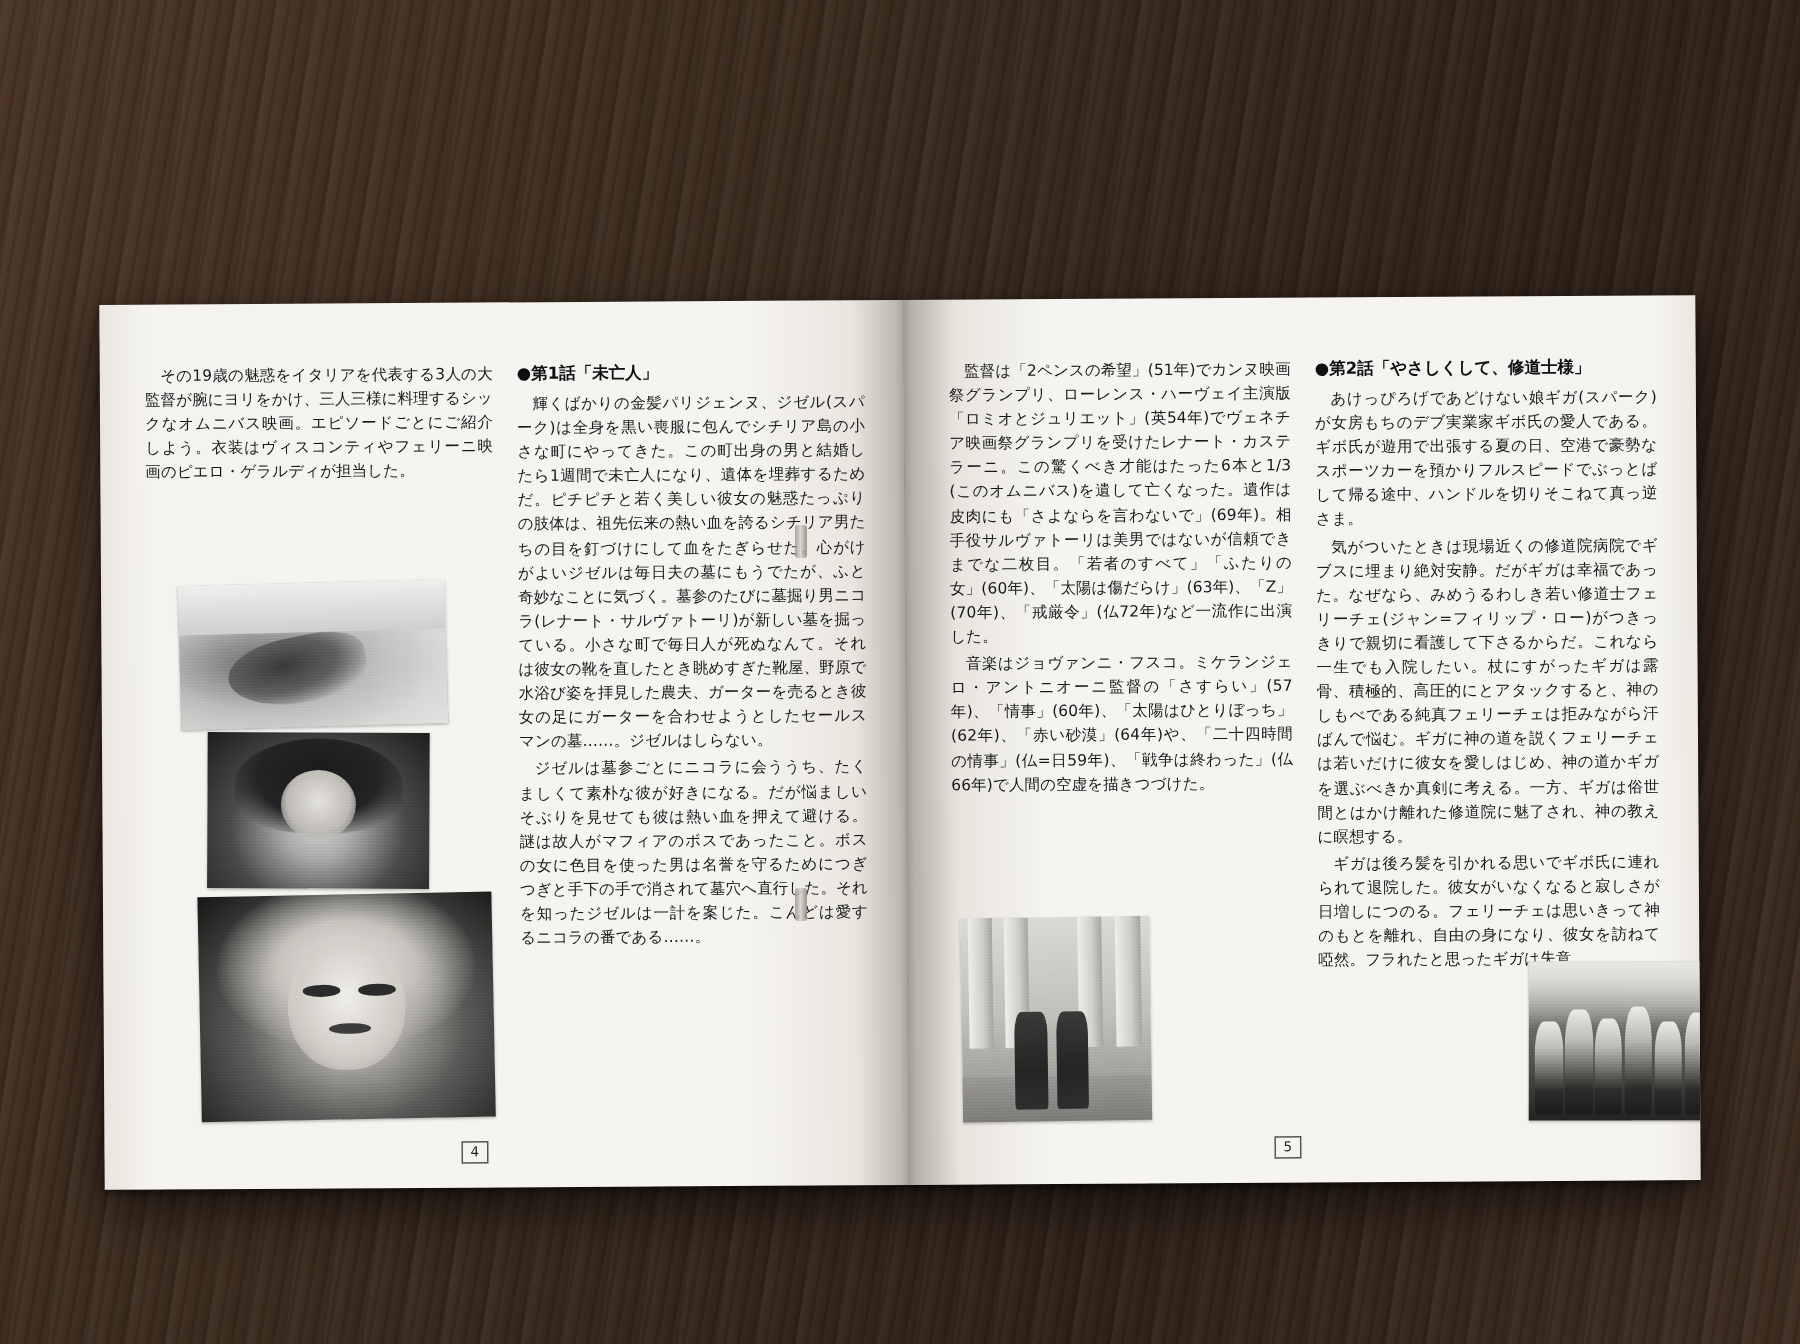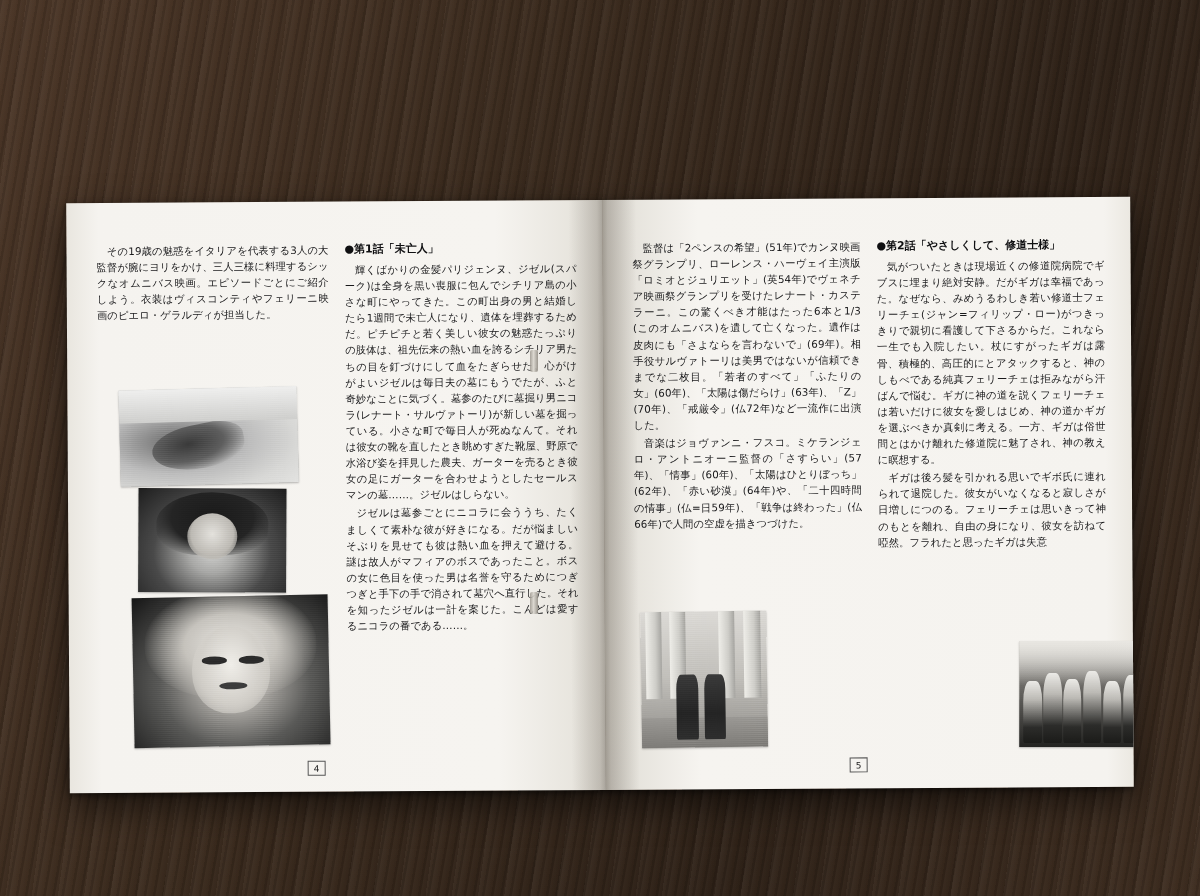--- a/index.html
+++ b/index.html
@@ -363,20 +363,21 @@
             <div class="col-pillar p4"></div>
             <div class="ground"></div>
             <div class="fig-a"></div>
             <div class="fig-b"></div>
             <div class="grain"></div>
           </div>
         </div>
 
         <div class="col">
           <div class="heading">●第2話「やさしくして、修道士様」</div>
+          <div class="txt indent para">あけっぴろげであどけない娘ギガ(スパーク)が女房もちのデブ実業家ギボ氏の愛人である。ギボ氏が遊用で出張する夏の日、空港で豪勢なスポーツカーを預かりフルスピードでぶっとばして帰る途中、ハンドルを切りそこねて真っ逆さま。</div>
           <div class="txt indent para">気がついたときは現場近くの修道院病院でギブスに埋まり絶対安静。だがギガは幸福であった。なぜなら、みめうるわしき若い修道士フェリーチェ(ジャン=フィリップ・ロー)がつきっきりで親切に看護して下さるからだ。これなら一生でも入院したい。杖にすがったギガは露骨、積極的、高圧的にとアタックすると、神のしもべである純真フェリーチェは拒みながら汗ばんで悩む。ギガに神の道を説くフェリーチェは若いだけに彼女を愛しはじめ、神の道かギガを選ぶべきか真剣に考える。一方、ギガは俗世間とはかけ離れた修道院に魅了され、神の教えに瞑想する。</div>
           <div class="txt indent para">ギガは後ろ髪を引かれる思いでギボ氏に連れられて退院した。彼女がいなくなると寂しさが日増しにつのる。フェリーチェは思いきって神のもとを離れ、自由の身になり、彼女を訪ねて啞然。フラれたと思ったギガは失意</div>
 
           <div class="photo" id="photo-group">
             <div class="backlight"></div>
             <div class="grp g1"></div>
             <div class="grp g2"></div>
             <div class="grp g3"></div>
             <div class="grp g4"></div>
             <div class="grp g5"></div>

